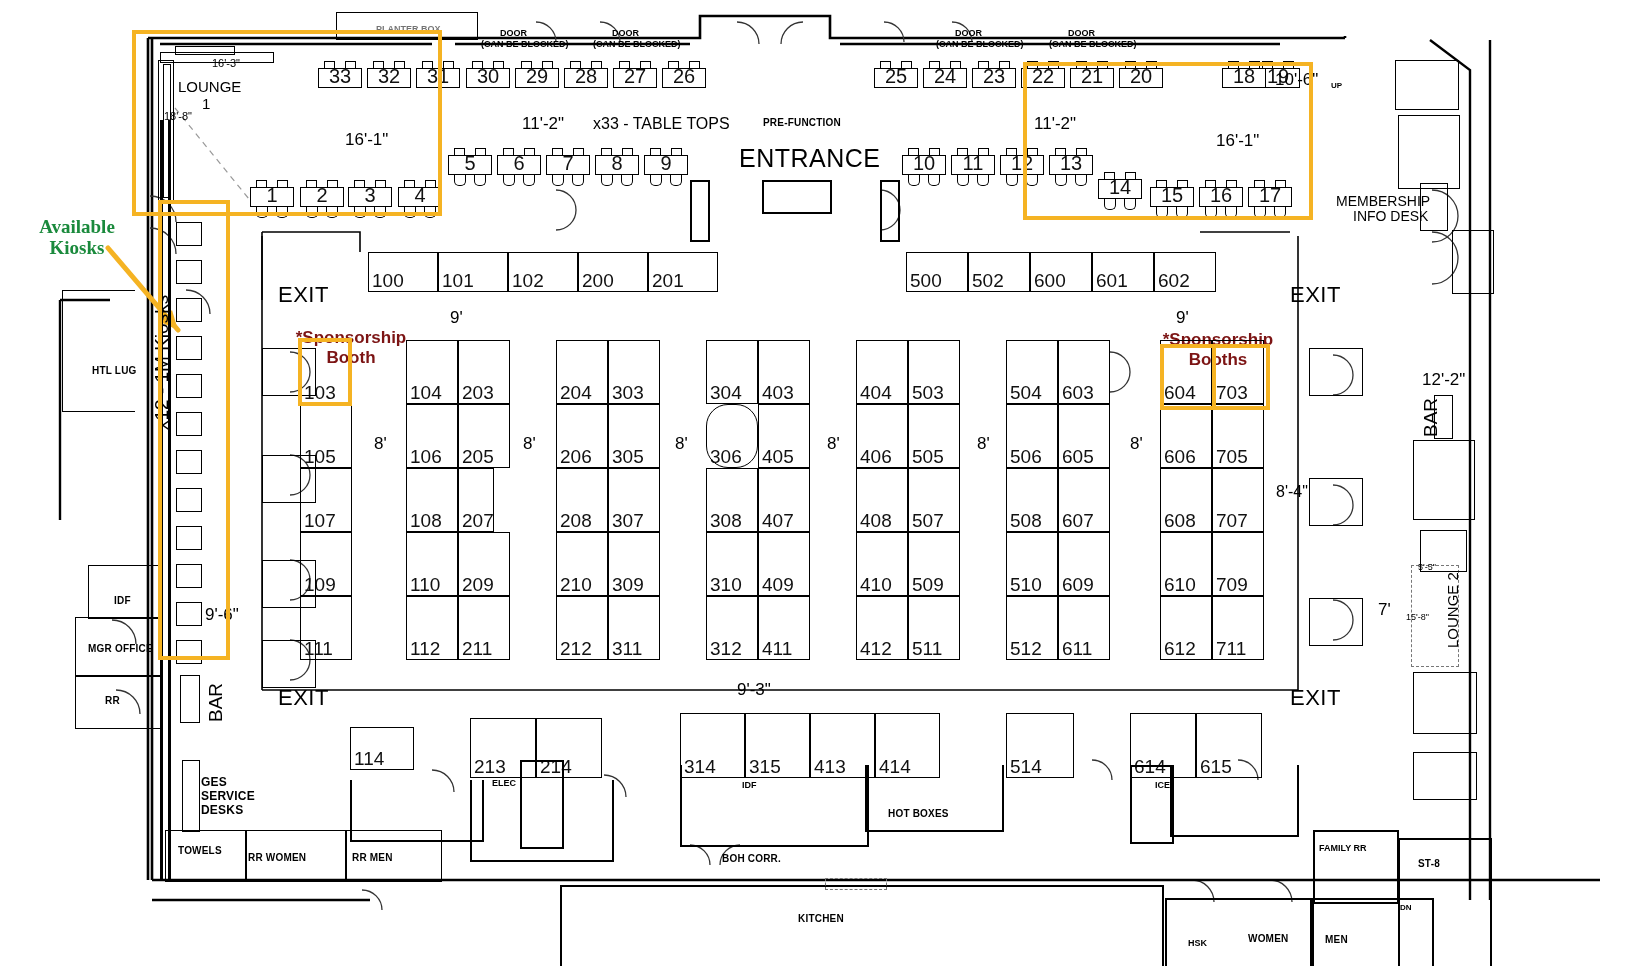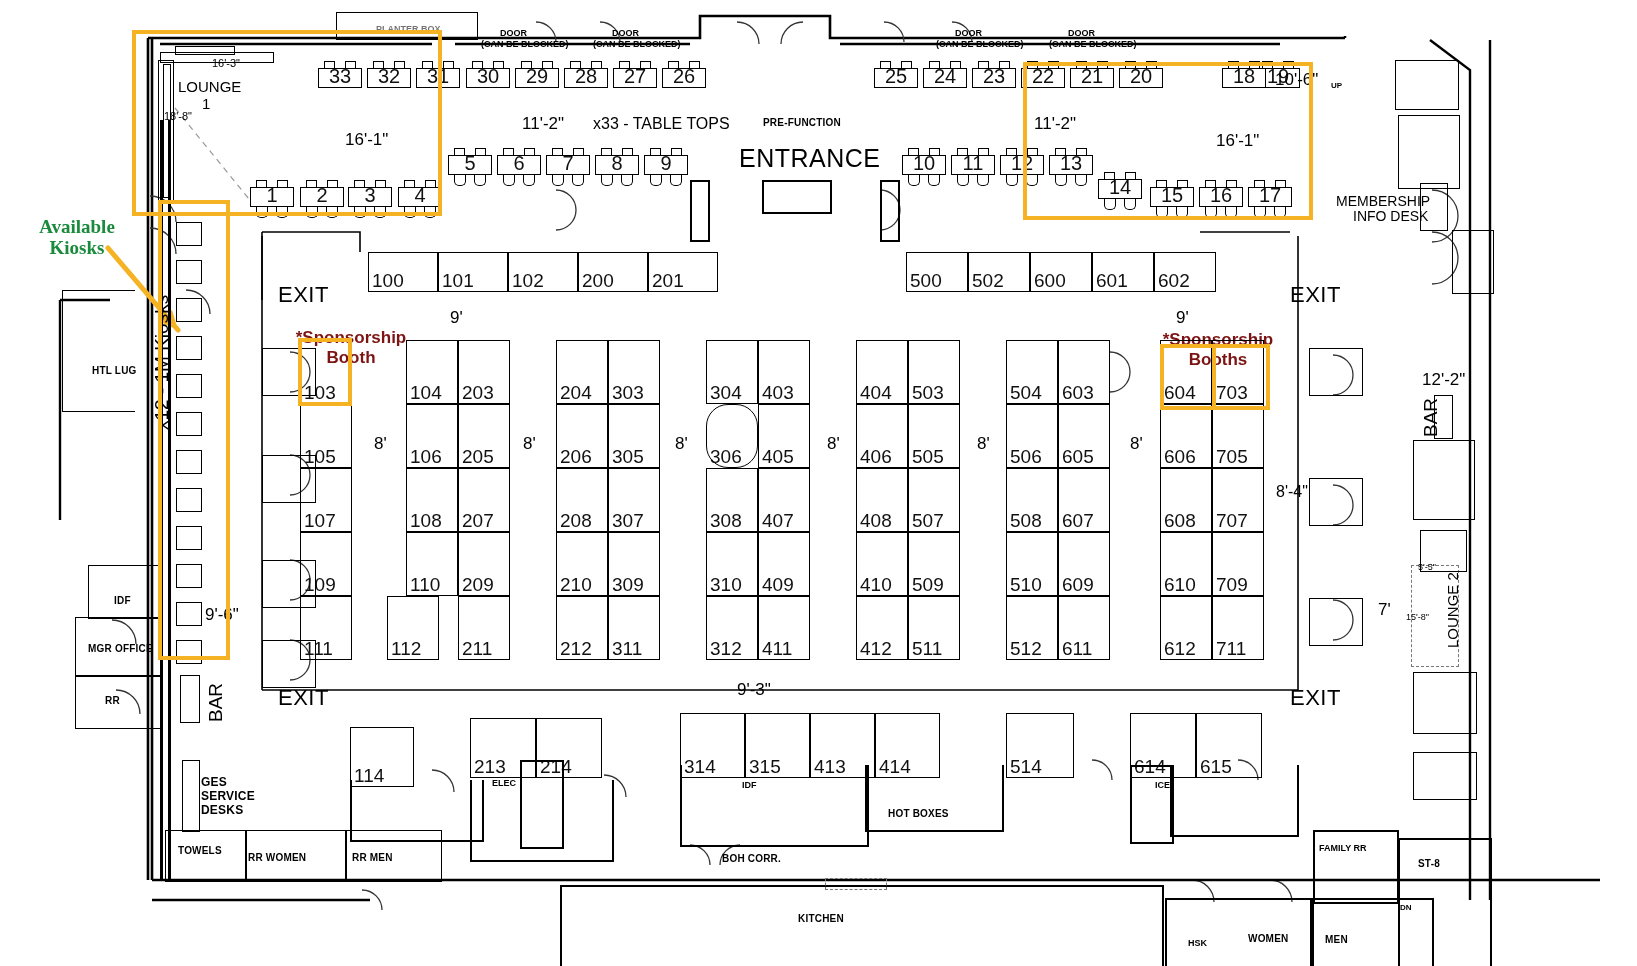--- a/index.html
+++ b/index.html
@@ -532,30 +532,30 @@
       </div>
       <div class="booth" style="left: 406px; top: 404px; width: 52px; height: 64px;">
         <span>106</span>
       </div>
       <div class="booth" style="left: 406px; top: 468px; width: 52px; height: 64px;">
         <span>108</span>
       </div>
       <div class="booth" style="left: 406px; top: 532px; width: 52px; height: 64px;">
         <span>110</span>
       </div>
-      <div class="booth" style="left: 387px; top: 596px; width: 52px; height: 64px;">
+      <div class="booth" style="left: 406px; top: 596px; width: 52px; height: 64px;">
         <span>112</span>
       </div>
       <div class="booth" style="left: 458px; top: 340px; width: 52px; height: 64px;">
         <span>203</span>
       </div>
       <div class="booth" style="left: 458px; top: 404px; width: 52px; height: 64px;">
         <span>205</span>
       </div>
-      <div class="booth" style="left: 458px; top: 468px; width: 52px; height: 64px;">
+      <div class="booth" style="left: 458px; top: 468px; width: 36px; height: 64px;">
         <span>207</span>
       </div>
       <div class="booth" style="left: 458px; top: 532px; width: 52px; height: 64px;">
         <span>209</span>
       </div>
       <div class="booth" style="left: 458px; top: 596px; width: 52px; height: 64px;">
         <span>211</span>
       </div>
       <div class="booth" style="left: 556px; top: 340px; width: 52px; height: 64px;">
         <span>204</span>
@@ -711,21 +711,21 @@
   <div id="dimbetween">
       <div class="lbl dim" style="left: 374px; top: 434px;">8'</div>
       <div class="lbl dim" style="left: 523px; top: 434px;">8'</div>
       <div class="lbl dim" style="left: 675px; top: 434px;">8'</div>
       <div class="lbl dim" style="left: 827px; top: 434px;">8'</div>
       <div class="lbl dim" style="left: 977px; top: 434px;">8'</div>
       <div class="lbl dim" style="left: 1130px; top: 434px;">8'</div>
     </div>
 
   <div id="bottomrow">
-      <div class="booth" style="left: 350px; top: 727px; width: 64px; height: 60px;">
+      <div class="booth" style="left: 350px; top: 727px; width: 64px; height: 43px;">
         <span>114</span>
       </div>
       <div class="booth" style="left: 470px; top: 718px; width: 66px; height: 60px;">
         <span>213</span>
       </div>
       <div class="booth" style="left: 536px; top: 718px; width: 66px; height: 60px;">
         <span>214</span>
       </div>
       <div class="booth" style="left: 680px; top: 713px; width: 65px; height: 65px;">
         <span>314</span>

